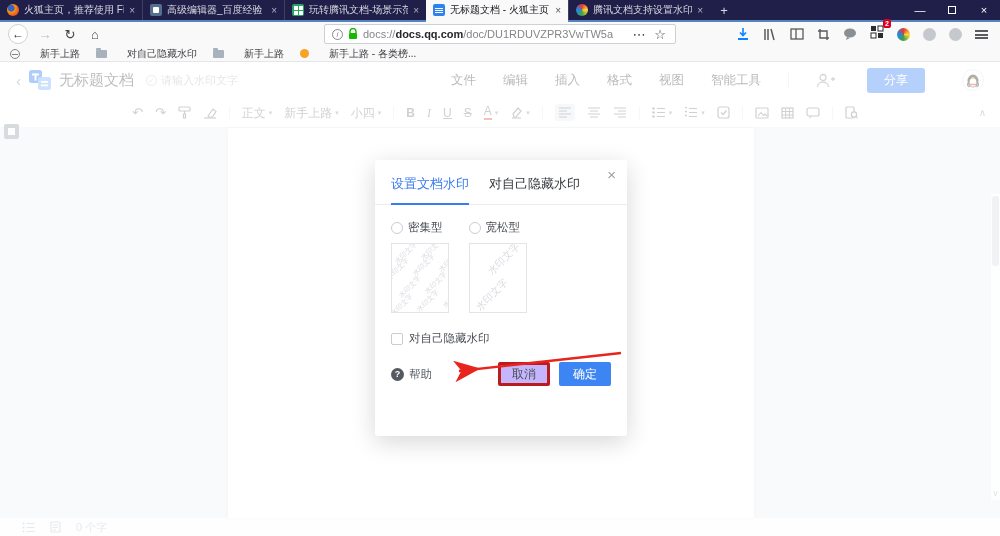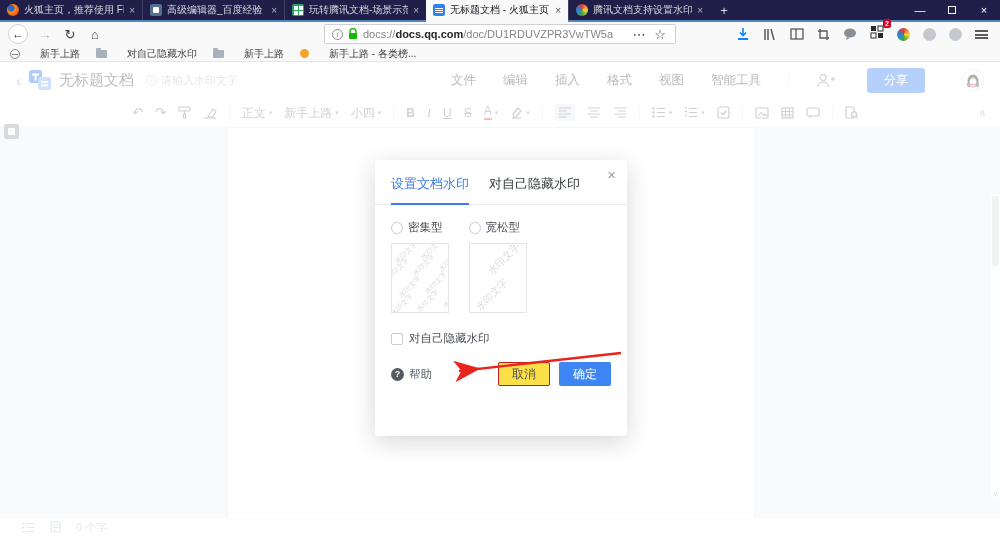--- a/index.html
+++ b/index.html
@@ -122,21 +122,21 @@
 .wm-l span{font-size:10px}
 .wm-l span:nth-child(1){left:14px;top:8px}.wm-l span:nth-child(2){left:-34px;top:26px}
 .wm-l span:nth-child(3){left:2px;top:44px}
 .mcheck{margin:18px 16px 0;display:flex;align-items:center;gap:6px;font-size:11.5px;color:#4a4f55}
 .cb{width:12px;height:12px;border:1px solid #c9ccd1;border-radius:2px;background:#fff;flex:0 0 12px}
 .mfoot{margin:16px 16px 0;display:flex;align-items:center}
 .helpg{display:flex;align-items:center;gap:5px;color:#5d636a;font-size:11.5px}
 .qc{width:13px;height:13px;border-radius:50%;background:#555a61;color:#fff;font-size:9px;display:flex;align-items:center;justify-content:center;font-weight:700}
 .mbtns{margin-left:auto;display:flex;gap:9px}
 .btn{min-width:52px;height:24px;border-radius:2px;font-size:12px;display:flex;align-items:center;justify-content:center;padding:0 10px}
-.btn.cancel{border:1px solid #b91c1c;background:#fde047;color:#4a4f55}
+.btn.cancel{border:3px solid #b91c1c;background:#c4b5fd;color:#4a4f55}
 .btn.ok{background:#3e85f4;color:#fff}
 
 .arrowsvg{position:absolute;inset:0;z-index:20;pointer-events:none}
 </style>
 </head>
 <body>
 
 <div class="browser">
 
   <div class="titlebar">

